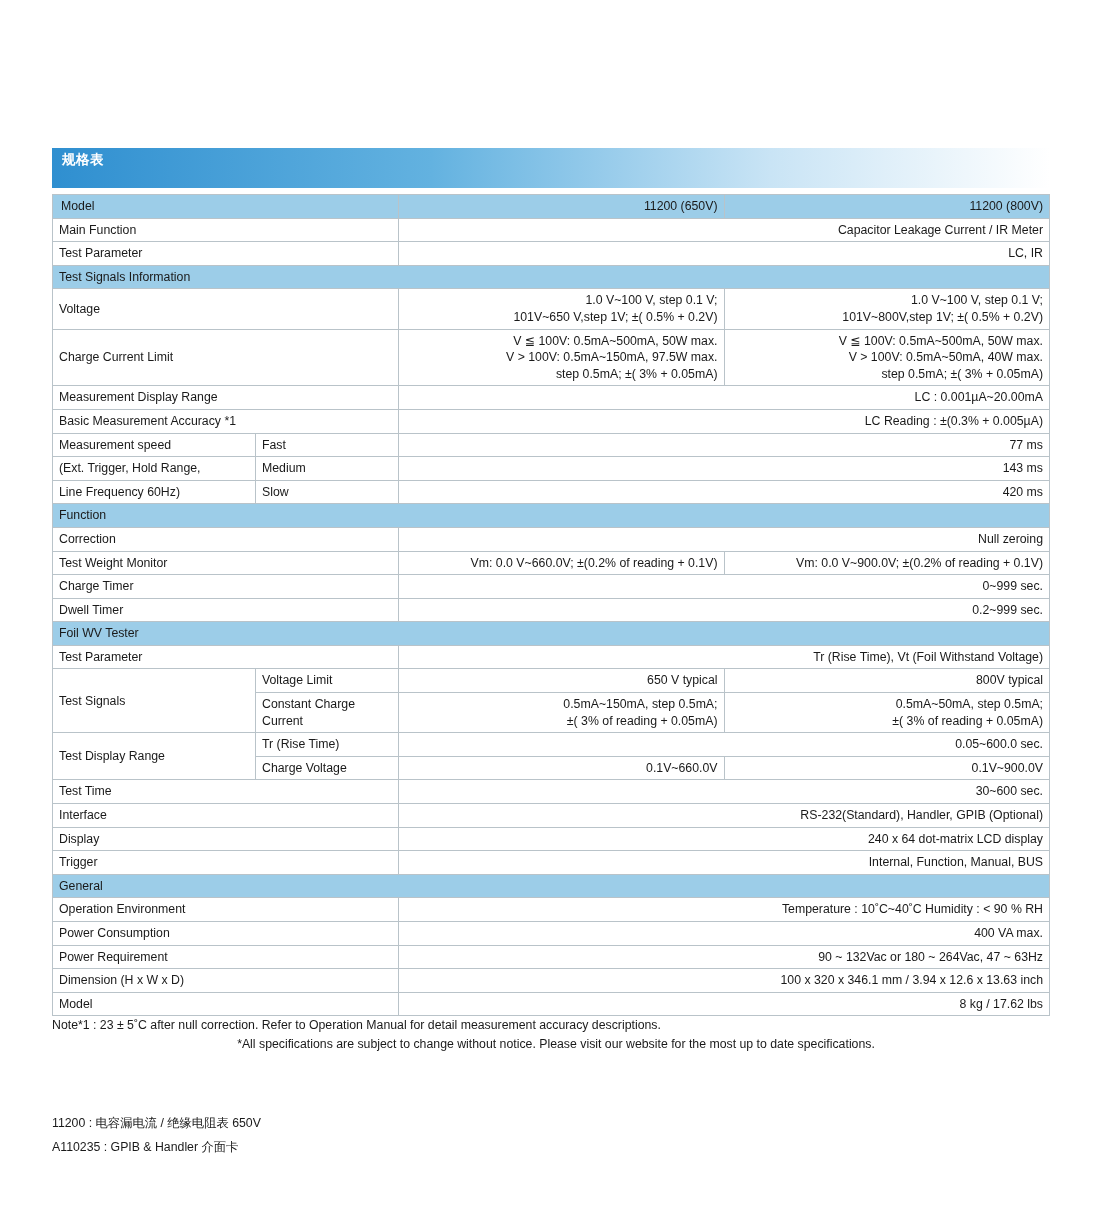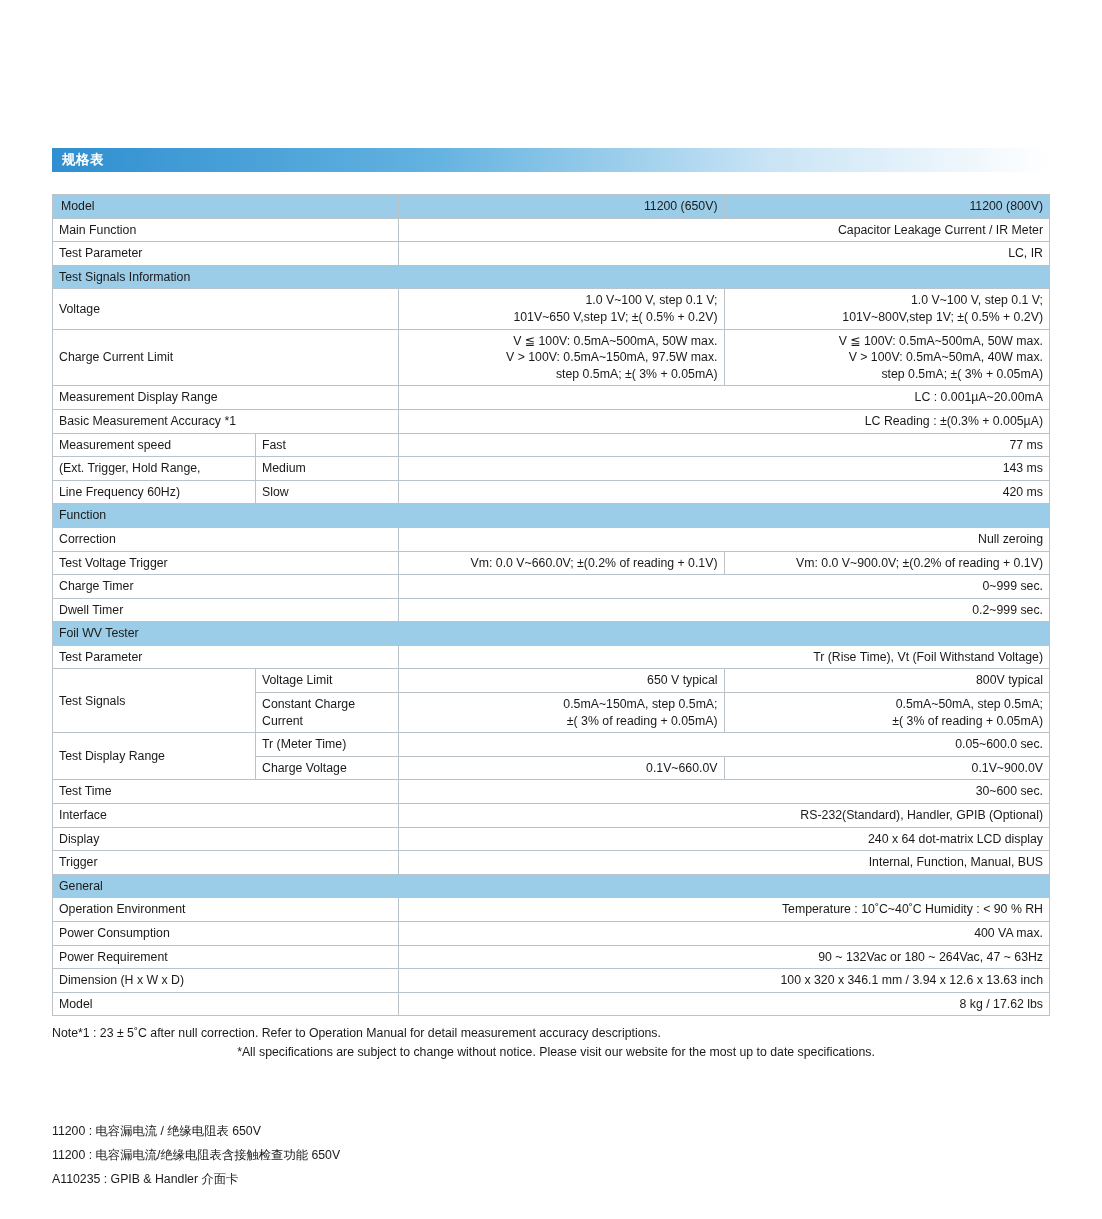--- a/index.html
+++ b/index.html
@@ -16,34 +16,34 @@
   }
   .page {
     position: relative;
     width: 1102px;
     min-height: 1219px;
     box-sizing: border-box;
     padding: 148px 52px 20px 52px;
   }
   
   .section-bar {
-    height: 24px;
+    height: 40px;
     line-height: 24px;
     background: linear-gradient(to right, #2f8fd0 0%, #63b2e0 38%, #c9e4f5 72%, #ffffff 100%);
     color: #ffffff;
     font-size: 13.5px;
     font-weight: bold;
     padding-left: 10px;
     letter-spacing: 0.5px;
   }
   
   table.spec {
     border-collapse: collapse;
     width: 998px;
-    margin-top: 22px;
+    margin-top: 6px;
     font-size: 12.3px;
   }
   table.spec td {
     border: 1px solid #b9c3c9;
     padding: 3px 6px;
     vertical-align: middle;
     line-height: 1.35;
   }
   td.lbl {
     width: 190px;
@@ -64,21 +64,20 @@
     padding-bottom: 3px;
   }
   tr.band td.lbl {
     padding-left: 8px;
   }
   .multi {
     display: block;
   }
   
   .notes {
-    margin-top: 8px;
     font-size: 12.3px;
     line-height: 1.55;
     color: #1a1a1a;
   }
   .notes div {
     white-space: nowrap;
   }
   .notes .indent {
     padding-left: 10px;
     text-align: center;
@@ -181,21 +180,21 @@
       <tr class="band">
         <td colspan="4">Function</td>
       </tr>
 
       <tr>
         <td class="lbl" colspan="2">Correction</td>
         <td class="val" colspan="2">Null zeroing</td>
       </tr>
 
       <tr>
-        <td class="lbl" colspan="2">Test Voltage Trigger</td>
+        <td class="lbl" colspan="2">Test Weight Monitor</td>
         <td class="val">Vm: 0.0 V~660.0V; ±(0.2% of reading + 0.1V)</td>
         <td class="val">Vm: 0.0 V~900.0V; ±(0.2% of reading + 0.1V)</td>
       </tr>
 
       <tr>
         <td class="lbl" colspan="2">Charge Timer</td>
         <td class="val" colspan="2">0~999 sec.</td>
       </tr>
 
       <tr>
@@ -225,21 +224,21 @@
           <span class="multi">±( 3% of reading + 0.05mA)</span>
         </td>
         <td class="val">
           <span class="multi">0.5mA~50mA, step 0.5mA;</span>
           <span class="multi">±( 3% of reading + 0.05mA)</span>
         </td>
       </tr>
 
       <tr>
         <td class="lbl" rowspan="2">Test Display Range</td>
-        <td class="lbl2">Tr (Meter Time)</td>
+        <td class="lbl2">Tr (Rise Time)</td>
         <td class="val" colspan="2">0.05~600.0 sec.</td>
       </tr>
       <tr>
         <td class="lbl2">Charge Voltage</td>
         <td class="val">0.1V~660.0V</td>
         <td class="val">0.1V~900.0V</td>
       </tr>
 
       <tr>
         <td class="lbl" colspan="2">Test Time</td>
@@ -293,19 +292,18 @@
   </table>
 
   <div class="notes">
     <div>Note*1 : 23 ± 5˚C after null correction. Refer to Operation Manual for detail measurement accuracy descriptions.</div>
     <div class="indent">*All specifications are subject to change without notice. Please visit our website for the most up to date specifications.</div>
   </div>
 
   <div class="order-wrap">
     <div class="order-list">
       <div>11200 : 电容漏电流 / 绝缘电阻表 650V</div>
-      <div>11200 : 电容漏电流/绝缘电阻表含接触检查功能 650V</div>
       <div>A110235 : GPIB &amp; Handler 介面卡</div>
 
     </div>
   </div>
 
 </div>
 
 </body></html>

